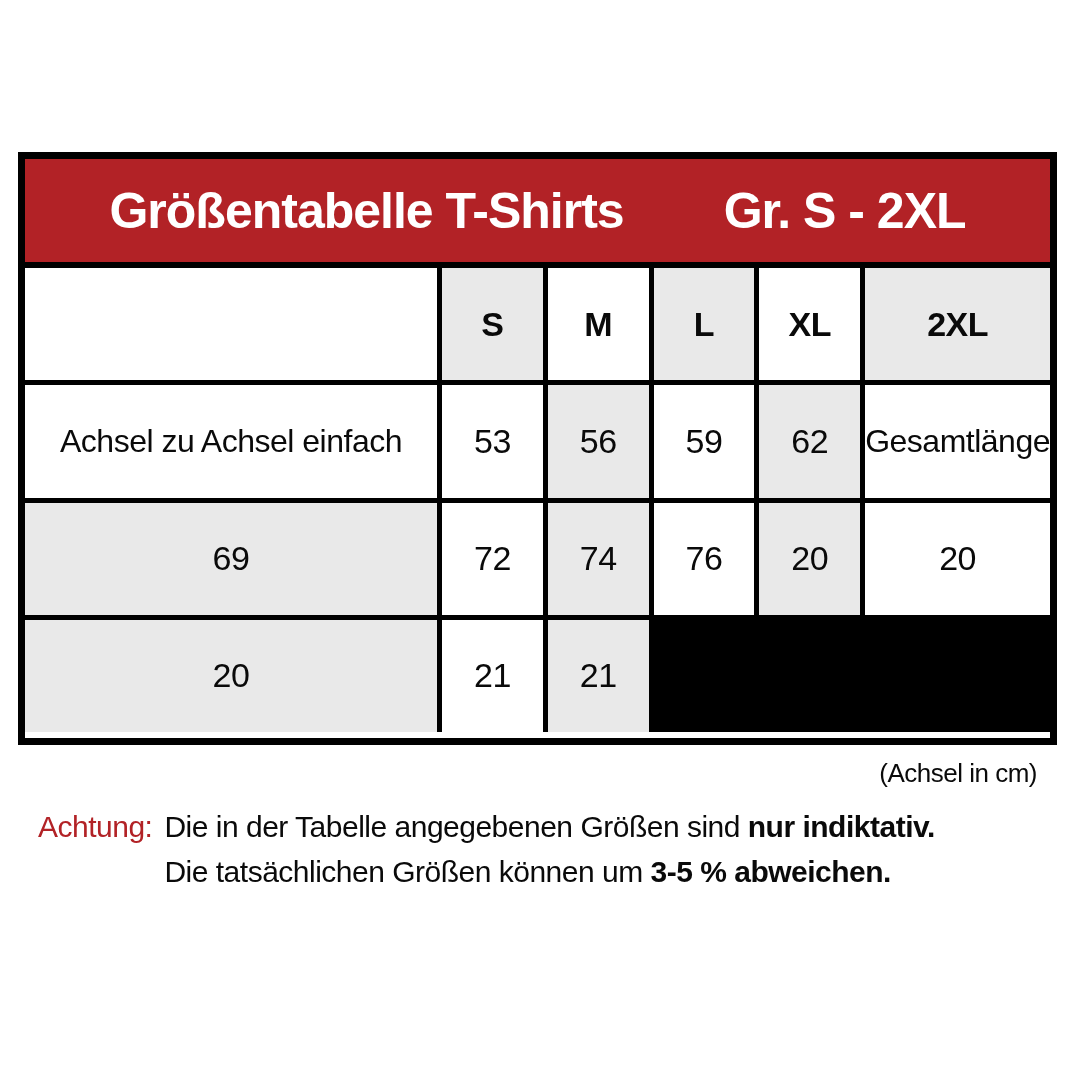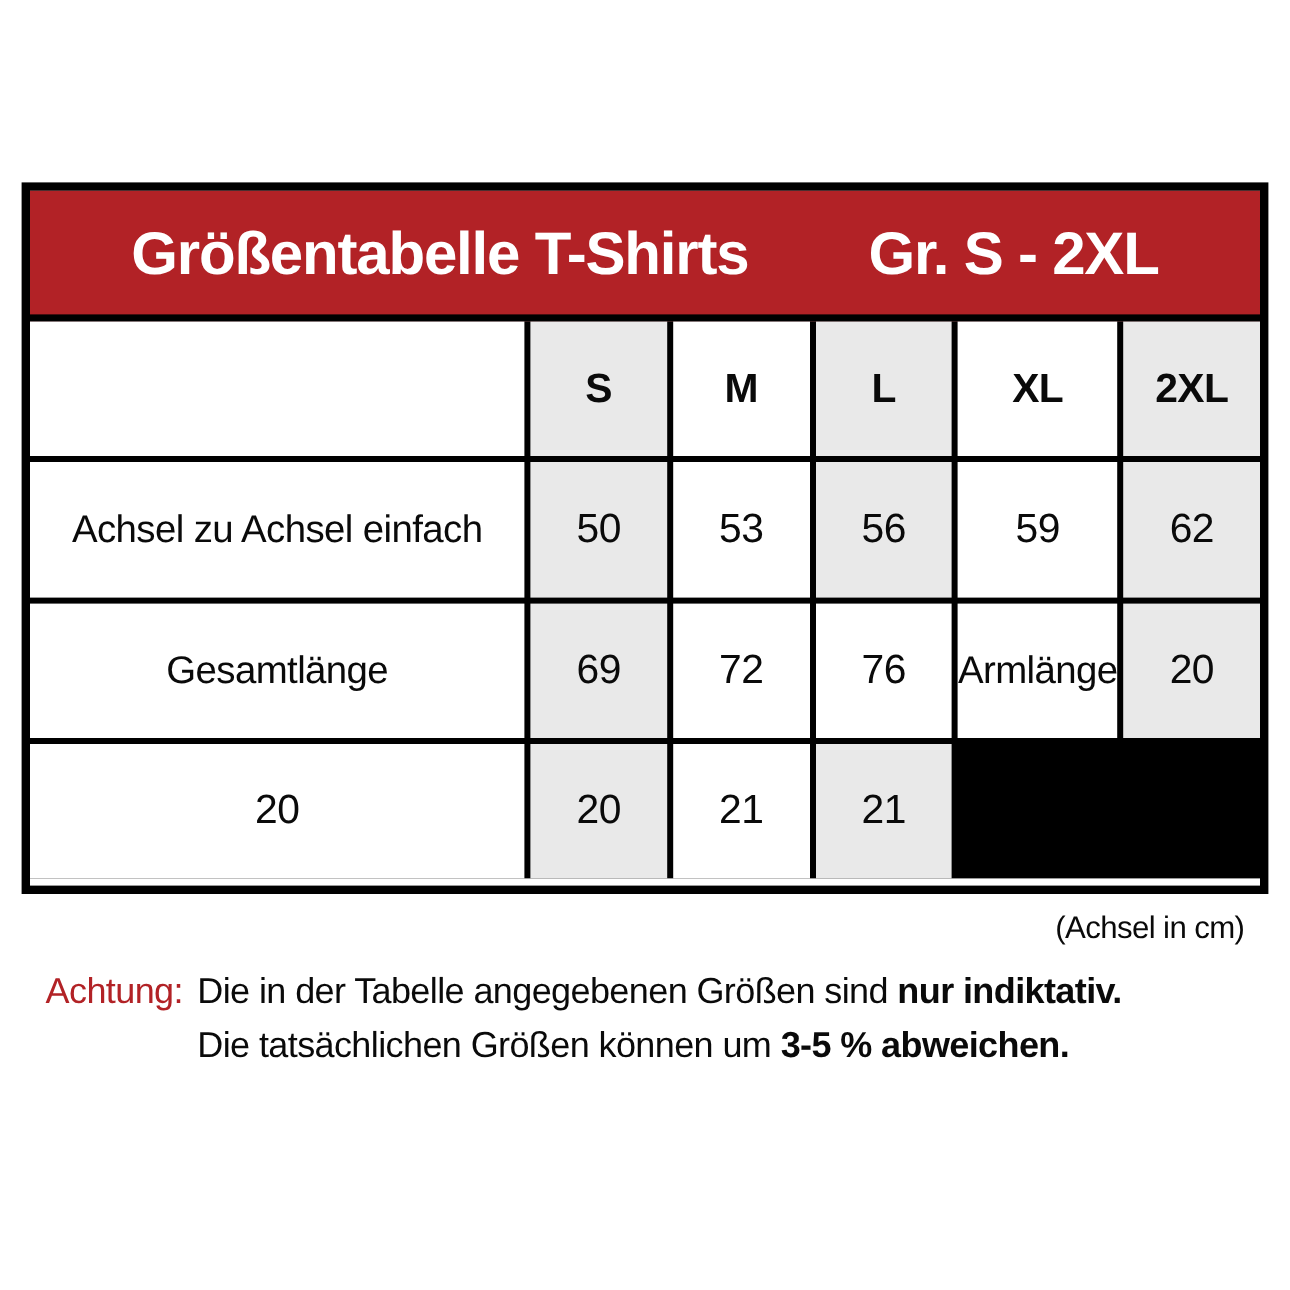--- a/index.html
+++ b/index.html
@@ -105,32 +105,31 @@
     <div class="grid">
 
       <div class="cell"></div>
       <div class="cell head gray">S</div>
       <div class="cell head">M</div>
       <div class="cell head gray">L</div>
       <div class="cell head">XL</div>
       <div class="cell head gray">2XL</div>
 
       <div class="cell rowlabel">Achsel zu Achsel einfach</div>
-      <div class="cell val gray">50</div>
       <div class="cell val">53</div>
       <div class="cell val gray">56</div>
       <div class="cell val">59</div>
       <div class="cell val gray">62</div>
 
       <div class="cell rowlabel">Gesamtlänge</div>
       <div class="cell val gray">69</div>
       <div class="cell val">72</div>
+      <div class="cell val gray">74</div>
       <div class="cell val">76</div>
 
-      <div class="cell rowlabel">Armlänge</div>
       <div class="cell val gray">20</div>
       <div class="cell val">20</div>
       <div class="cell val gray">20</div>
       <div class="cell val">21</div>
       <div class="cell val gray">21</div>
     </div>
   </div>
 
   <div class="unit-note">(Achsel in cm)</div>
 

